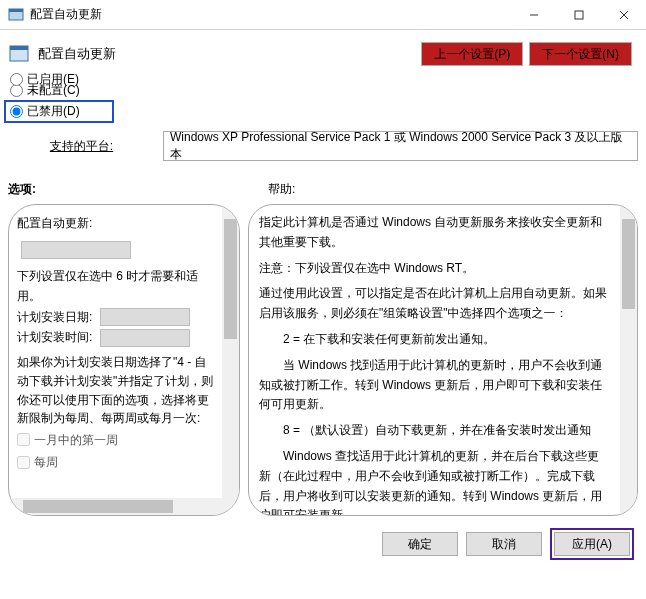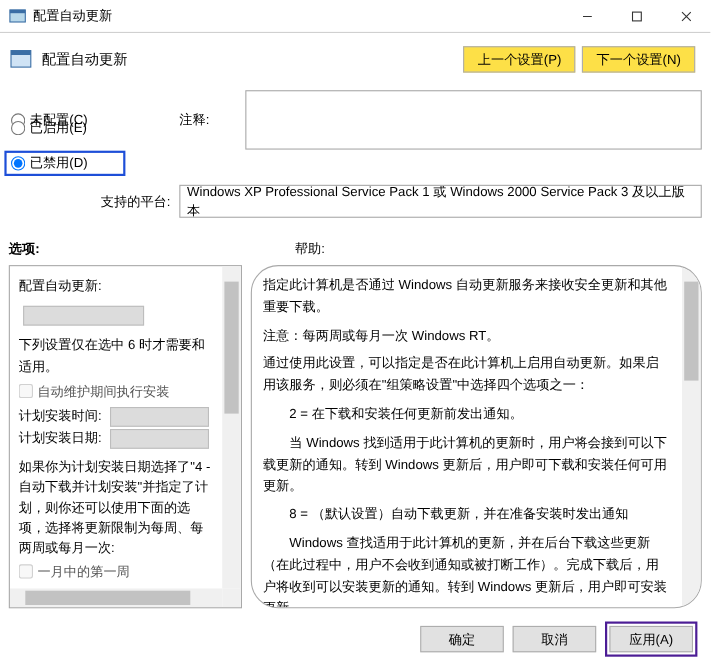--- a/index.html
+++ b/index.html
@@ -48,21 +48,21 @@
   .subheader .big-icon {
     width: 22px; height: 22px; margin-right: 8px;
     display: inline-flex; align-items: center; justify-content: center;
   }
   .subheader .big-icon svg { width: 22px; height: 22px; }
   .subheader .sh-title { font-size: 13px; }
   .subheader .sh-spacer { flex: 1; }
   .navbtn {
     height: 24px;
     padding: 0 12px;
-    background: #fde047;
+    background: #b91c1c;
     border: 1px solid #adadad;
     font-size: 12px;
     margin-right: 6px;
     display: inline-flex;
     align-items: center;
     cursor: default;
   }
 
   
   .config-row {
@@ -110,21 +110,21 @@
     gap: 8px;
   }
   .panel {
     border: 1px solid #a9a9a9;
     background: #fff;
     height: 312px;
     overflow: hidden;
     position: relative;
     font-size: 12px;
   }
-  .panel-left { width: 212px; }
+  .panel-left { width: 232px; border-radius: 28px; }
   .panel-right { flex: 1; border-radius: 25px; }
 
   .panel-inner {
     position: absolute;
     inset: 0 17px 17px 0; 
     padding: 8px 8px;
     overflow: hidden;
     line-height: 1.7;
   }
   .panel-right .panel-inner { line-height: 1.7; }
@@ -232,24 +232,20 @@
   <span class="sh-spacer"></span>
   <span class="navbtn">上一个设置(P)</span>
   <span class="navbtn">下一个设置(N)</span>
 </div>
 
 <div class="config-row" style="margin-top:6px;">
   <div class="radio-col">
     <input type="radio" name="cfg" style="">
     <label>未配置(C)</label>
   </div>
-  <div class="rest">
-    <span class="label-narrow">注释:</span>
-    <div class="comment-box"></div>
-  </div>
 </div>
 
 <div class="config-row" style="margin-top:-32px;">
   <div class="radio-col">
     <input type="radio" name="cfg" style="">
     <label>已启用(E)</label>
   </div>
   <div class="rest"></div>
 </div>
 
@@ -257,21 +253,21 @@
   <div class="radio-col">
     <span class="highlight-disabled">
       <input type="radio" name="cfg" checked="" style="">
       <label>已禁用(D)</label>
     </span>
   </div>
   <div class="rest"></div>
 </div>
 
 <div class="config-row" style="margin-top:4px;">
-  <div class="radio-col" style="justify-content:flex-end; padding-right:8px;">
+  <div class="radio-col" style="justify-content:center; padding-right:8px;text-decoration:underline;">
     <span>支持的平台:</span>
   </div>
   <div class="rest">
     <div class="platform-box">
       <span>Windows XP Professional Service Pack 1 或 Windows 2000 Service Pack 3 及以上版本</span>
     </div>
   </div>
 </div>
 
 <div class="mid-labels">
@@ -280,30 +276,26 @@
 </div>
 
 <div class="panels">
 
   <div class="panel panel-left">
     <div class="panel-inner">
       <div class="opt-heading">配置自动更新:</div>
       <span class="gray-dropdown" style="width:110px"></span>
       <div class="sep"></div>
       <div>下列设置仅在选中 6 时才需要和适用。</div>
-      <div class="chk-row">
-        <input type="checkbox" disabled="" style="">
-        <span>自动维护期间执行安装</span>
+      <div>
+        <span>计划安装日期:</span>
+        <span class="gray-dropdown wide"></span>
       </div>
       <div>
         <span>计划安装时间:</span>
-        <span class="gray-dropdown wide"></span>
-      </div>
-      <div>
-        <span>计划安装日期:</span>
         <span class="gray-dropdown wide"></span>
       </div>
       <div class="sep"></div>
       <div style="line-height:1.55">如果你为计划安装日期选择了"4 - 自动下载并计划安装"并指定了计划，则你还可以使用下面的选项，选择将更新限制为每周、每两周或每月一次:</div>
       <div class="chk-row">
         <input type="checkbox" disabled="" style="">
         <span>一月中的第一周</span>
       </div>
       <div class="chk-row">
         <input type="checkbox" disabled="" style="">
@@ -317,27 +309,27 @@
     <div class="fake-hscroll">
       <div class="thumb" style="left:14px; width:150px;"></div>
     </div>
     <div class="scroll-corner"></div>
   </div>
 
   <div class="panel panel-right">
     <div class="panel-inner" style="inset:0 17px 0 0; padding:8px 10px; line-height:1.65;">
       <div>指定此计算机是否通过 Windows 自动更新服务来接收安全更新和其他重要下载。</div>
       <div class="sep"></div>
-      <div>注意：每两周或每月一次 Windows RT。</div>
+      <div>注意：下列设置仅在选中 Windows RT。</div>
       <div class="sep"></div>
       <div>通过使用此设置，可以指定是否在此计算机上启用自动更新。如果启用该服务，则必须在"组策略设置"中选择四个选项之一：</div>
       <div class="sep"></div>
       <div>　　2 = 在下载和安装任何更新前发出通知。</div>
       <div class="sep"></div>
-      <div>　　当 Windows 找到适用于此计算机的更新时，用户将会接到可以下载更新的通知。转到 Windows 更新后，用户即可下载和安装任何可用更新。</div>
+      <div>　　当 Windows 找到适用于此计算机的更新时，用户不会收到通知或被打断工作。转到 Windows 更新后，用户即可下载和安装任何可用更新。</div>
       <div class="sep"></div>
       <div>　　8 = （默认设置）自动下载更新，并在准备安装时发出通知</div>
       <div class="sep"></div>
       <div>　　Windows 查找适用于此计算机的更新，并在后台下载这些更新（在此过程中，用户不会收到通知或被打断工作）。完成下载后，用户将收到可以安装更新的通知。转到 Windows 更新后，用户即可安装更新。</div>
     </div>
     <div class="fake-vscroll" style="bottom:0">
       <div class="thumb" style="top:14px; height:90px;"></div>
     </div>
   </div>
 </div>

